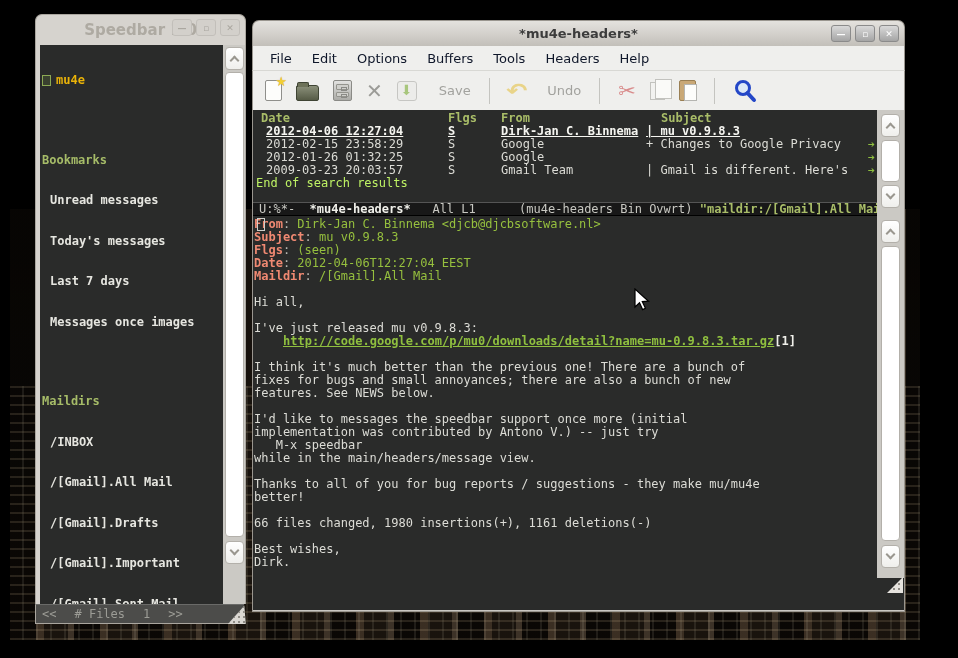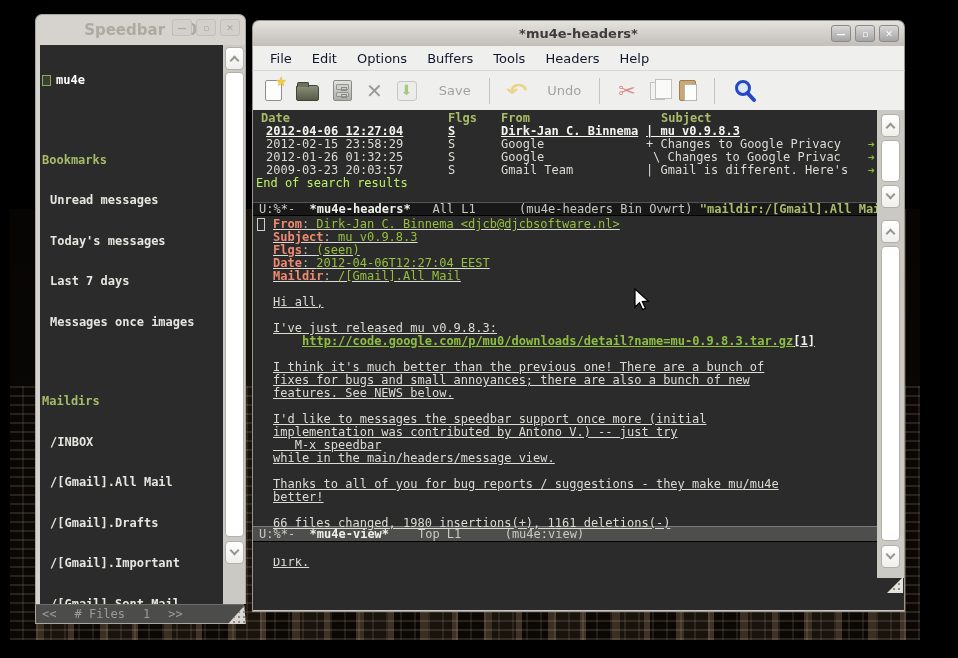--- a/index.html
+++ b/index.html
@@ -51,21 +51,21 @@
   .sb-content {
     flex:1; background:#2a2b2a; color:#dcdcd6; overflow:hidden;
     font-family:"DejaVu Sans Mono","Liberation Mono",monospace; font-size:12px; font-weight:bold;
     line-height:13.5px; padding:2px 0 0 2px; white-space:pre;
   }
   .sb-line { height:13.5px; display:flex; align-items:center; }
   .sb-heading { color:#a6bc68; }
   .sb-item { color:#e6e6e0; padding-left:8px; }
   .sb-blank { height:12px; }
   .sb-tag-icon { display:inline-block; width:9px; height:11px; background:#39402f; border:1px solid #8ca954; margin-right:5px; }
-  .sb-root { color:#ffffff; }
+  .sb-root { color:#eab308; }
   .sb-scrollcol { width:22px; background:#cbc9c4; display:flex; flex-direction:column; align-items:center; padding-top:2px; }
   .scroll-btn {
     width:19px; height:23px; background:linear-gradient(180deg,#fff,#efefec); border:1px solid #b3b0aa; border-radius:4px;
     position:relative; flex:none;
   }
   .chev { position:absolute; left:5px; width:7px; height:7px; border-left:2px solid #9a978f; border-bottom:2px solid #9a978f; }
   .chev.up { top:9px; transform:rotate(135deg); }
   .chev.down { top:5px; transform:rotate(-45deg); }
   .sb-thumb { width:19px; background:#fff; border:1px solid #b3b0aa; border-radius:4px; margin-top:2px; height:465px; }
   .sb-sb-down { margin-top:4px; }
@@ -127,21 +127,21 @@
 
   
   .modeline { height:14px; display:flex; align-items:center; white-space:pre;
     font-size:12px; line-height:13px; padding-left:6px; }
   .modeline.active { background:#181818; color:#c8c8c2; border-top:1px solid #555; border-bottom:1px solid #000; }
   .modeline.inactive { background:#4e4e4c; color:#c9c9c4; border-top:1px solid #7a7a78; height:15px; }
   .ml-buffer { font-weight:bold; color:#f0f0ea; }
   .ml-query { color:#a9bd68; font-weight:bold; }
 
   
-  .view-pane { height:310px; width:624px; color:#dcdcd6; padding:2px 0 0 20px; position:relative;text-decoration:underline; }
+  .view-pane { height:442px; width:624px; color:#dcdcd6; padding:2px 0 0 1px; position:relative; }
   .vline { height:13px; line-height:13px; white-space:pre; }
   .v-label { color:#f08972; font-weight:bold; }
   .v-sep { color:#b8b8b2; }
   .v-value { color:#96c03e; }
   .v-link { color:#8fbf3f; font-weight:bold; text-decoration:underline; }
   .v-ref { color:#f0f0ea; font-weight:bold; }
   .url-line { padding-left:29px; }
   .cursor-box { position:absolute; left:4px; top:2px; width:8px; height:13px; border:1px solid #cfcfca; }
 
   
@@ -303,21 +303,21 @@
       <div class="hd-row">
         <span class="c-date">2012-02-15 23:58:29</span>
         <span class="c-flgs">S</span>
         <span class="c-from">Google</span>
         <span class="c-subj"><span>+ Changes to Google Privacy</span><span class="trunc-arrow">➔</span></span>
       </div>
       <div class="hd-row">
         <span class="c-date">2012-01-26 01:32:25</span>
         <span class="c-flgs">S</span>
         <span class="c-from">Google</span>
-        <span class="c-subj" style="text-indent:7px;"><span>\ Changes to Google Privac</span><span class="trunc-arrow">➔</span></span>
+        <span class="c-subj" style="text-indent:7px;"><span class="trunc-arrow">➔</span></span>
       </div>
       <div class="hd-row">
         <span class="c-date">2009-03-23 20:03:57</span>
         <span class="c-flgs">S</span>
         <span class="c-from">Gmail Team</span>
         <span class="c-subj"><span>| Gmail is different. Here's</span><span class="trunc-arrow">➔</span></span>
       </div>
       <div class="hd-end">End of search results</div>
     </div>
 

